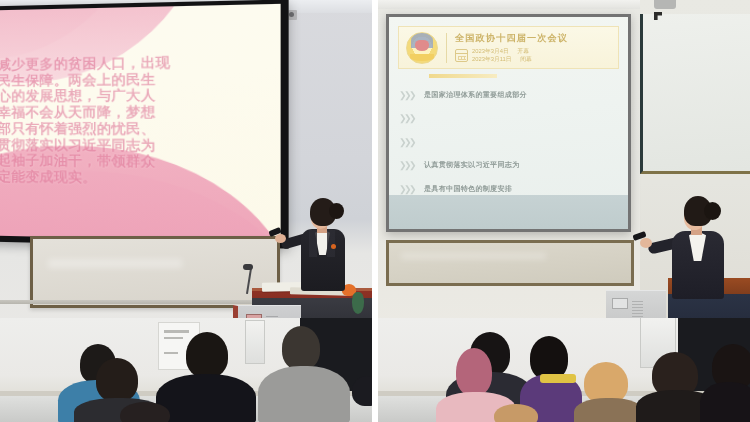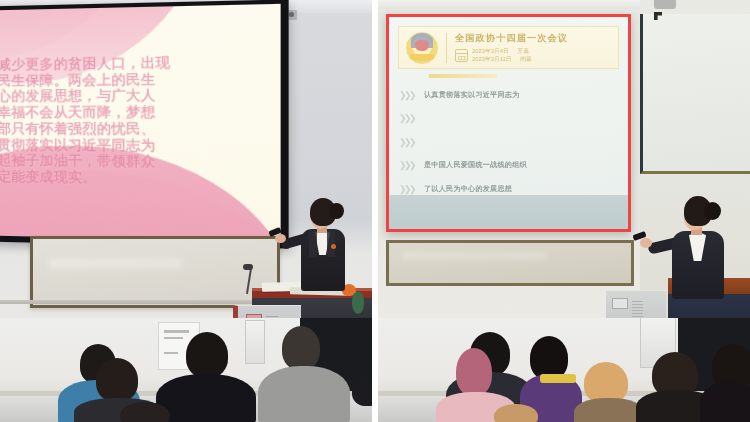--- a/index.html
+++ b/index.html
@@ -235,21 +235,21 @@
   .room-wall-r{
     position:absolute; inset:0;
     background:linear-gradient(180deg,#e8e8e3 0%,#e6e6e1 40%,#e9e8e2 60%,#eeece6 100%);
   }
   .ceiling-r{
     position:absolute; left:0; top:0; width:100%; height:9px;
     background:linear-gradient(180deg,#f2f2ef,#e3e3df);
   }
   .screen-r{
     position:absolute; left:8px; top:14px; width:245px; height:218px;
-    background:#ef4444; padding:15px;
+    background:#737373; padding:15px;
     box-shadow:0 3px 9px rgba(0,0,0,.22);
   }
   .slide-r{
     position:absolute; left:3px; top:3px; right:3px; bottom:3px;
     background:linear-gradient(175deg,#f3f6f2 0%,#eef3f0 45%,#e9efec 100%);
     overflow:hidden;
   }
   .slide-r-head{
     position:absolute; left:9px; top:9px; right:9px; height:43px;
     background:linear-gradient(180deg,#fbf8e6 0%,#f8f3da 100%);
@@ -544,35 +544,35 @@
               </div>
             </div>
           </div>
         </div>
 
         <div class="gold-bar"></div>
 
         <div class="bullets-r">
           <div class="bullet-row">
             <span class="chev">❯❯❯</span>
-            <span class="bul-txt">认真贯彻落实以习近平同志为</span>
+            <span class="bul-txt">是国家治理体系的重要组成部分</span>
           </div>
           <div class="bullet-row">
             <span class="chev">❯❯❯</span>
           </div>
           <div class="bullet-row">
             <span class="chev">❯❯❯</span>
           </div>
           <div class="bullet-row">
             <span class="chev">❯❯❯</span>
-            <span class="bul-txt">是中国人民爱国统一战线的组织</span>
+            <span class="bul-txt">认真贯彻落实以习近平同志为</span>
           </div>
           <div class="bullet-row">
             <span class="chev">❯❯❯</span>
-            <span class="bul-txt">了以人民为中心的发展思想</span>
+            <span class="bul-txt">是具有中国特色的制度安排</span>
           </div>
         </div>
 
         <div class="slide-r-footer"></div>
       </div>
     </div>
 
     <div class="board-r"></div>
 
     <div class="cabinet-r">

